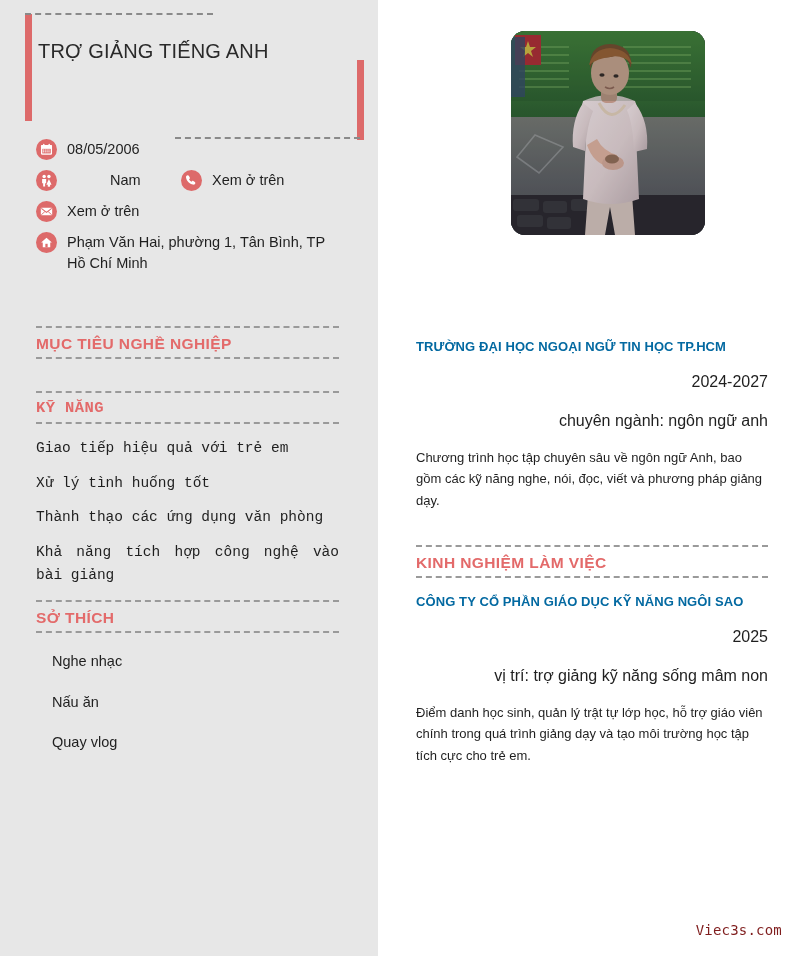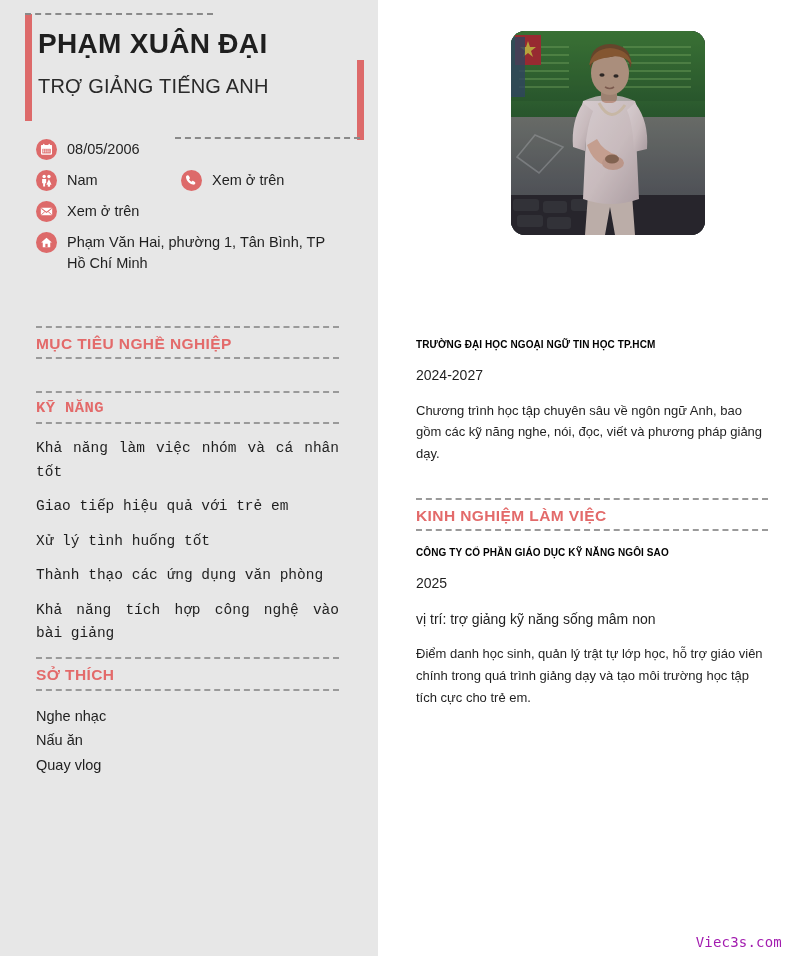--- a/index.html
+++ b/index.html
@@ -99,21 +99,21 @@
     margin-bottom: 9px;
     position: relative;
   }
   .contact-row.two-col {
     display: flex;
   }
   .contact-cell {
     display: flex;
     align-items: flex-start;
   }
-  .contact-cell.col-a { width: 145px; }
+  .contact-cell.col-a { width: 145px; gap: 43px; }
   .contact-icon {
     width: 21px;
     height: 21px;
     border-radius: 50%;
     background: #dd6a6a;
     flex: 0 0 21px;
     margin-right: 10px;
     margin-top: 1px;
     display: flex;
     align-items: center;
@@ -166,21 +166,21 @@
     line-height: 1.62;
     text-align: justify;
     color: #1f1f1f;
     margin: 0 0 11px 0;
   }
   .skill-item:last-child { margin-bottom: 0; }
   .hobby-item {
     font-size: 14.5px;
     line-height: 1.72;
     color: #1f1f1f;
-    margin: 0;
+    margin: 16px;
   }
   .block-gap-objective { margin-bottom: 32px; }
   .block-gap-skills { margin-bottom: 12px; font-family: Liberation Mono, monospace; }
   .photo-wrap {
     position: absolute;
     left: 511px;
     top: 31px;
     width: 194px;
     height: 204px;
     border-radius: 14px;
@@ -189,67 +189,67 @@
   }
   .photo-canvas { display: block; width: 194px; height: 204px; }
 
   .right-content {
     position: absolute;
     left: 416px;
     top: 336px;
     width: 352px;
   }
   .entry-title {
-    font-size: 10px;
+    font-size: 13px;
     font-weight: bold;
     line-height: 1.72;
-    color: #000000;
+    color: #0369a1;
     margin: 0 0 11px 0;
     letter-spacing: 0.1px;
   }
   .entry-line {
-    font-size: 14px;
+    font-size: 16px;
     line-height: 1.6;
     color: #1f1f1f;
     margin: 0 0 13px 0;
+    text-align: right;
   }
   .entry-desc {
     font-size: 13px;
     line-height: 1.68;
     color: #1f1f1f;
     margin: 0;
   }
   .exp-head-spacer { height: 33px; }
 
   
   .watermark {
     position: absolute;
     right: 18px;
-    bottom: 12px;
+    bottom: 24px;
     font-family: "DejaVu Sans Mono", "Liberation Mono", monospace;
     font-size: 14px;
-    color: #a21caf;
+    color: #7f1d1d;
     letter-spacing: 0.2px;
     text-align: center;
   }
 </style>
 </head>
 <body>
 
 <div class="page">
 
   <div class="left-panel"></div>
 
   <div class="accent-bar-left"></div>
   <div class="accent-bar-right"></div>
   <div class="dash-h dash-top-name"></div>
   <div class="dash-h dash-mid-contact"></div>
 
   <div class="name-block">
-    <div class="cv-name">PHẠM XUÂN ĐẠI</div>
     <div class="cv-role">TRỢ GIẢNG TIẾNG ANH</div>
   </div>
 
   <div class="contact-list">
 
     <div class="contact-row">
       <span class="contact-icon">
         <svg width="13" height="13" viewBox="0 0 16 16" aria-hidden="true">
           <rect x="1.2" y="2.6" width="13.6" height="12" rx="1.6" fill="#ffffff"></rect>
           <rect x="1.2" y="2.6" width="13.6" height="3.2" rx="1.4" fill="#ffffff"></rect>
@@ -320,21 +320,20 @@
     <div class="section block-gap-objective">
       <div class="sec-head">
         <div class="sec-head-title">MỤC TIÊU NGHỀ NGHIỆP</div>
       </div>
     </div>
 
     <div class="section block-gap-skills">
       <div class="sec-head">
         <div class="sec-head-title">KỸ NĂNG</div>
       </div>
-      <p class="skill-item">Khả năng làm việc nhóm và cá nhân tốt</p>
       <p class="skill-item">Giao tiếp hiệu quả với trẻ em</p>
       <p class="skill-item">Xử lý tình huống tốt</p>
       <p class="skill-item">Thành thạo các ứng dụng văn phòng</p>
       <p class="skill-item">Khả năng tích hợp công nghệ vào bài giảng</p>
     </div>
 
     <div class="section">
       <div class="sec-head">
         <div class="sec-head-title">SỞ THÍCH</div>
       </div>
@@ -429,20 +428,21 @@
       <rect x="0" y="0" width="194" height="70" fill="#1d3b22" opacity="0.18"></rect>
     </svg>
   </div>
 
   <div class="right-content">
 
     <div class="section">
       <div class="entry">
         <p class="entry-title">TRƯỜNG ĐẠI HỌC NGOẠI NGỮ TIN HỌC TP.HCM</p>
         <p class="entry-line">2024-2027</p>
+        <p class="entry-line">chuyên ngành: ngôn ngữ anh</p>
         <p class="entry-desc">Chương trình học tập chuyên sâu về ngôn ngữ Anh, bao gồm các kỹ năng nghe, nói, đọc, viết và phương pháp giảng dạy.</p>
       </div>
     </div>
 
     <div class="exp-head-spacer"></div>
 
     <div class="section">
       <div class="sec-head">
         <div class="sec-head-title">KINH NGHIỆM LÀM VIỆC</div>
       </div>

